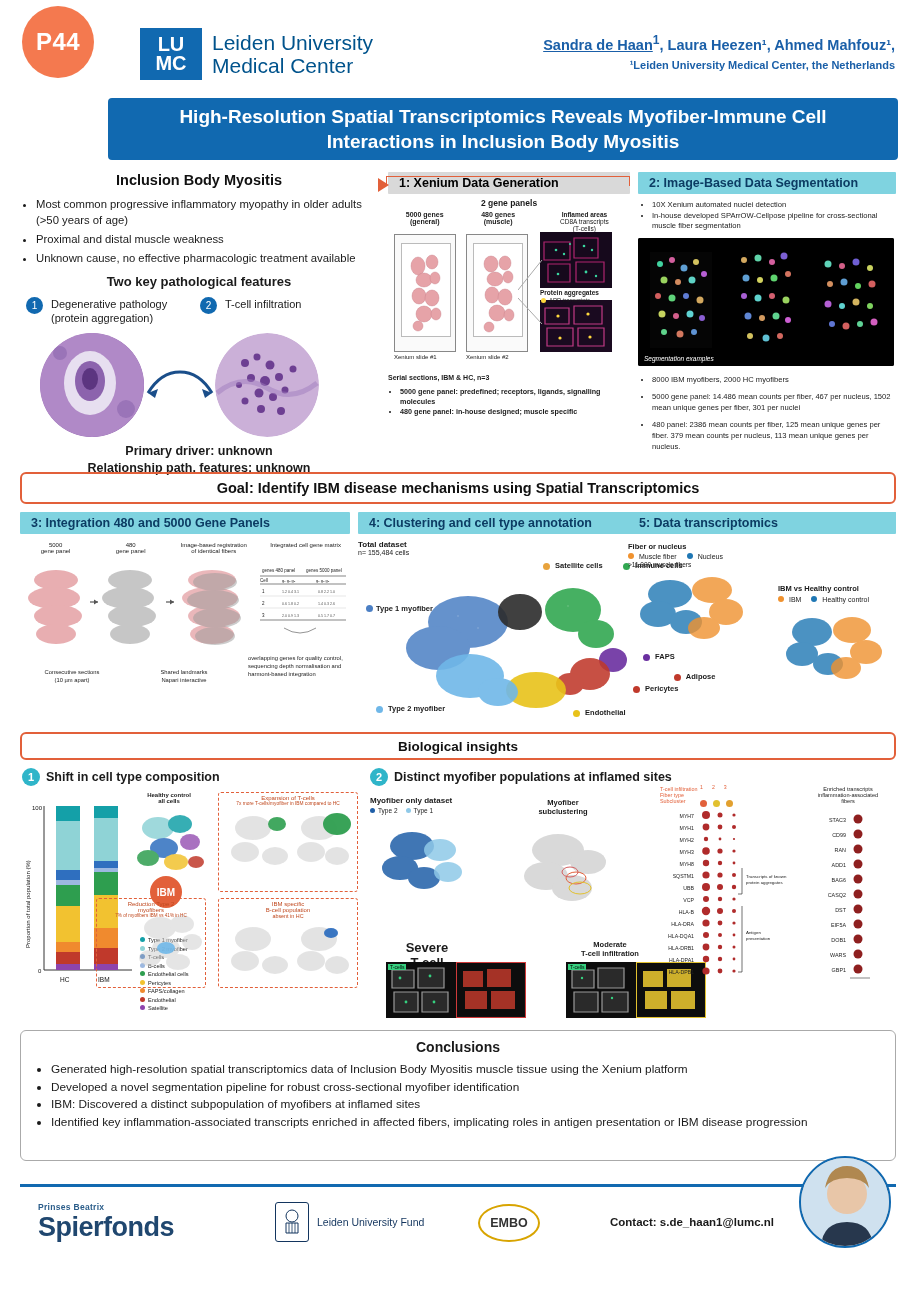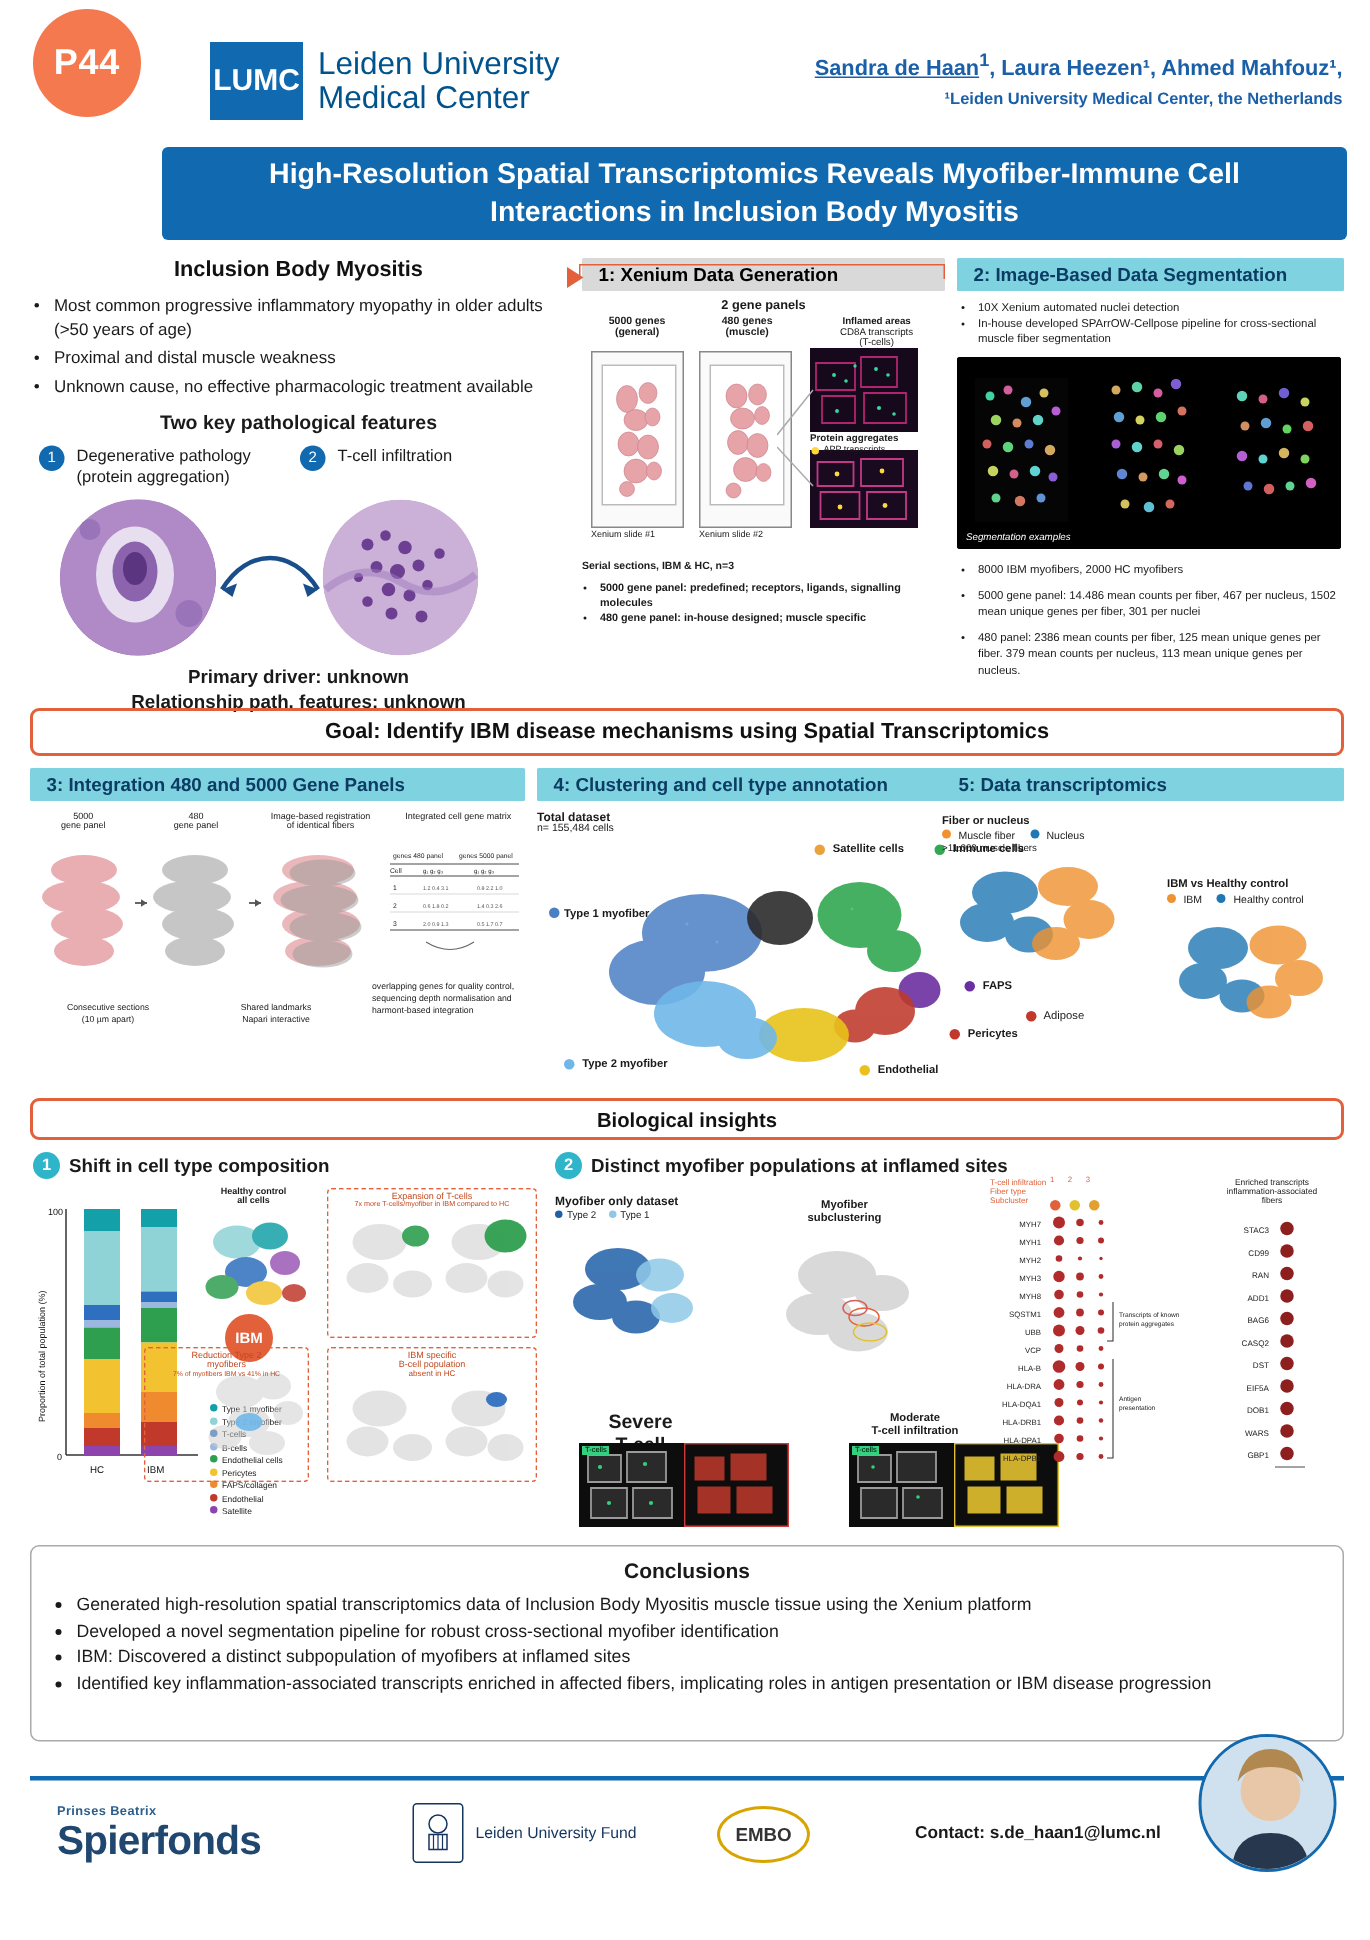--- a/index.html
+++ b/index.html
@@ -109,21 +109,21 @@
   svg { display:block; }
 </style>
 </head>
 <body>
 
 <div class="poster">
 
   <div class="pnum">P44</div>
 
   <div class="lumc-logo">
-    <div style="width:62px;height:52px;background:#1169b0;display:flex;flex-direction:row;justify-content:center;align-items:center;color:#fff;font-weight:bold;font-size:20px;line-height:19px;">
+    <div style="width:62px;height:52px;background:#1169b0;display:flex;flex-direction:column;justify-content:center;align-items:center;color:#fff;font-weight:bold;font-size:20px;line-height:19px;">
       <span>LU</span>
       <span>MC</span>
     </div>
     <div class="lumc-name">
       <div>Leiden University</div>
       <div>Medical Center</div>
     </div>
   </div>
 
   <div class="authors">
@@ -579,21 +579,21 @@
         <span>Satellite cells</span>
       </div>
       <div style="position:absolute; left:265px; top:5px; font-size:7.5px; font-weight:bold;">
         <span style="width:7px;height:7px;border-radius:50%;background:#32a852;display:inline-block;vertical-align:middle;margin-right:3px;"></span>
         <span>Immune cells</span>
       </div>
       <div style="position:absolute; left:285px; top:96px; font-size:7.5px; font-weight:bold;">
         <span style="width:7px;height:7px;border-radius:50%;background:#6a2fa0;display:inline-block;vertical-align:middle;margin-right:3px;"></span>
         <span>FAPS</span>
       </div>
-      <div style="position:absolute; left:292px; top:116px; font-size:7.5px; font-weight:normal;padding-left:34px;">
+      <div style="position:absolute; left:282px; top:116px; font-size:7.5px; font-weight:bold;padding-left:34px;">
         <span style="width:7px;height:7px;border-radius:50%;background:#c0392b;display:inline-block;vertical-align:middle;margin-right:3px;"></span>
         <span>Adipose</span>
       </div>
       <div style="position:absolute; left:275px; top:128px; font-size:7.5px; font-weight:bold;">
         <span style="width:7px;height:7px;border-radius:50%;background:#c0392b;display:inline-block;vertical-align:middle;margin-right:3px;"></span>
         <span>Pericytes</span>
       </div>
       <div style="position:absolute; left:215px; top:152px; font-size:7.5px; font-weight:bold;">
         <span style="width:7px;height:7px;border-radius:50%;background:#e8c21a;display:inline-block;vertical-align:middle;margin-right:3px;"></span>
         <span>Endothelial</span>

